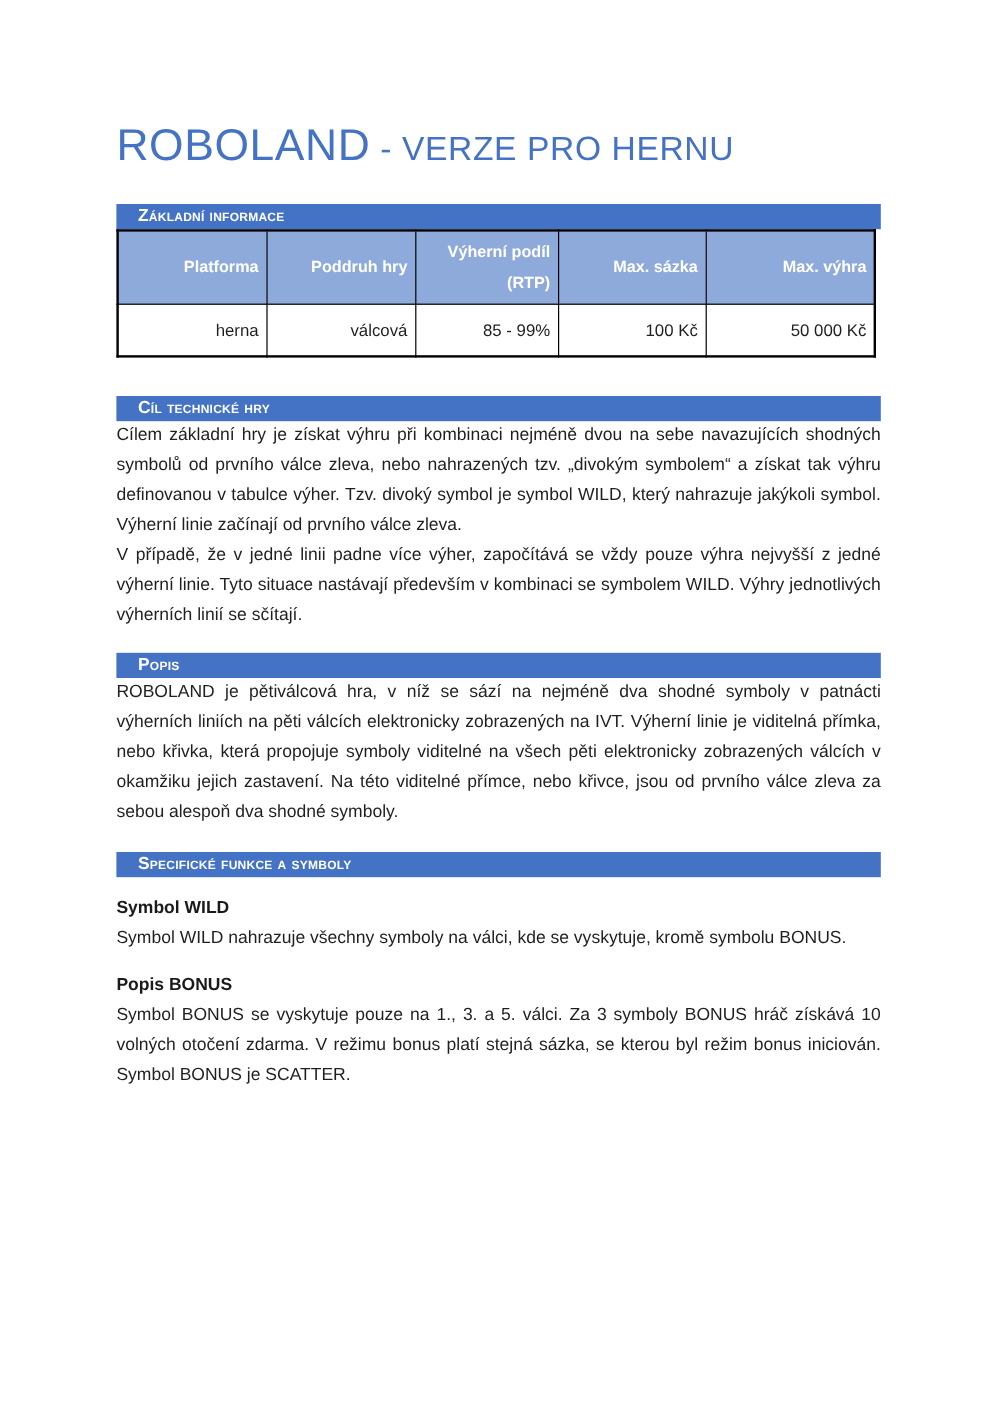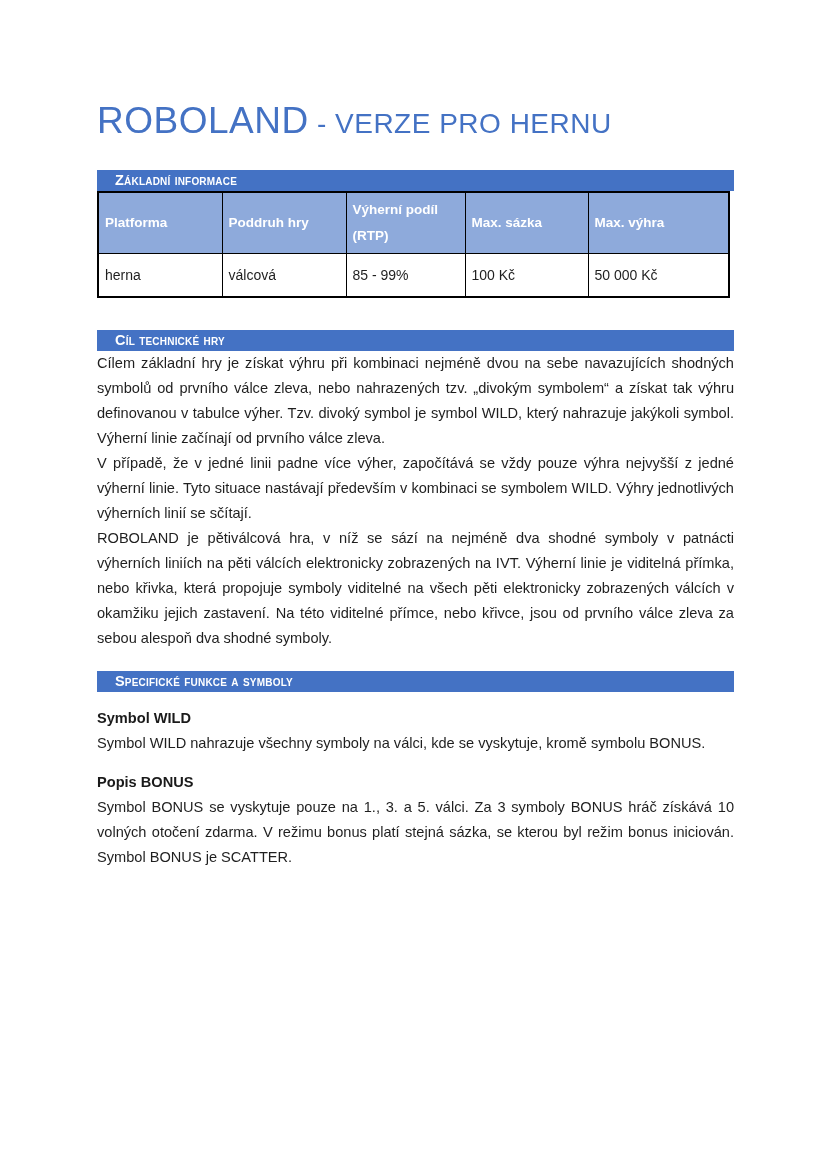--- a/index.html
+++ b/index.html
@@ -52,21 +52,21 @@
   .bar-func  { margin-top: 20px; }
   
   table.info-table {
     border-collapse: collapse;
     width: 631px;
     border: 2px solid #000000;
     table-layout: fixed;
   }
   table.info-table th, table.info-table td {
     border: 1px solid #000000;
-    text-align: left;
+    text-align: right;
     vertical-align: middle;
     padding: 0 6px;
   }
   table.info-table th {
     background: #8EAADB;
     color: #ffffff;
     font-size: 13.5px;
     font-weight: bold;
     height: 60px;
     line-height: 26px;
@@ -163,20 +163,21 @@
           <td>50 000 Kč</td>
         </tr>
       </tbody>
     </table>
 
     <div class="bar bar-goal">Cíl technické hry</div>
 
     <p class="body-text p-goal-1">Cílem základní hry je získat výhru při kombinaci nejméně dvou na sebe navazujících shodných symbolů od prvního válce zleva, nebo nahrazených tzv. „divokým symbolem“ a získat tak výhru definovanou v tabulce výher. Tzv. divoký symbol je symbol WILD, který nahrazuje jakýkoli symbol. Výherní linie začínají od prvního válce zleva.</p>
     <p class="body-text p-goal-2">V případě, že v jedné linii padne více výher, započítává se vždy pouze výhra nejvyšší z jedné výherní linie. Tyto situace nastávají především v kombinaci se symbolem WILD. Výhry jednotlivých výherních linií se sčítají.</p>
 
+    <div class="bar bar-popis">Popis</div>
 
     <p class="body-text p-popis">ROBOLAND je pětiválcová hra, v níž se sází na nejméně dva shodné symboly v patnácti výherních liniích na pěti válcích elektronicky zobrazených na IVT. Výherní linie je viditelná přímka, nebo křivka, která propojuje symboly viditelné na všech pěti elektronicky zobrazených válcích v okamžiku jejich zastavení. Na této viditelné přímce, nebo křivce, jsou od prvního válce zleva za sebou alespoň dva shodné symboly.</p>
 
     <div class="bar bar-func">Specifické funkce a symboly</div>
 
     <h3 class="sub-heading">Symbol WILD</h3>
     <p class="body-text p-item">Symbol WILD nahrazuje všechny symboly na válci, kde se vyskytuje, kromě symbolu BONUS.</p>
 
     <h3 class="sub-heading">Popis BONUS</h3>
     <p class="body-text p-item">Symbol BONUS se vyskytuje pouze na 1., 3. a 5. válci. Za 3 symboly BONUS hráč získává 10 volných otočení zdarma. V režimu bonus platí stejná sázka, se kterou byl režim bonus iniciován. Symbol BONUS je SCATTER.</p>

